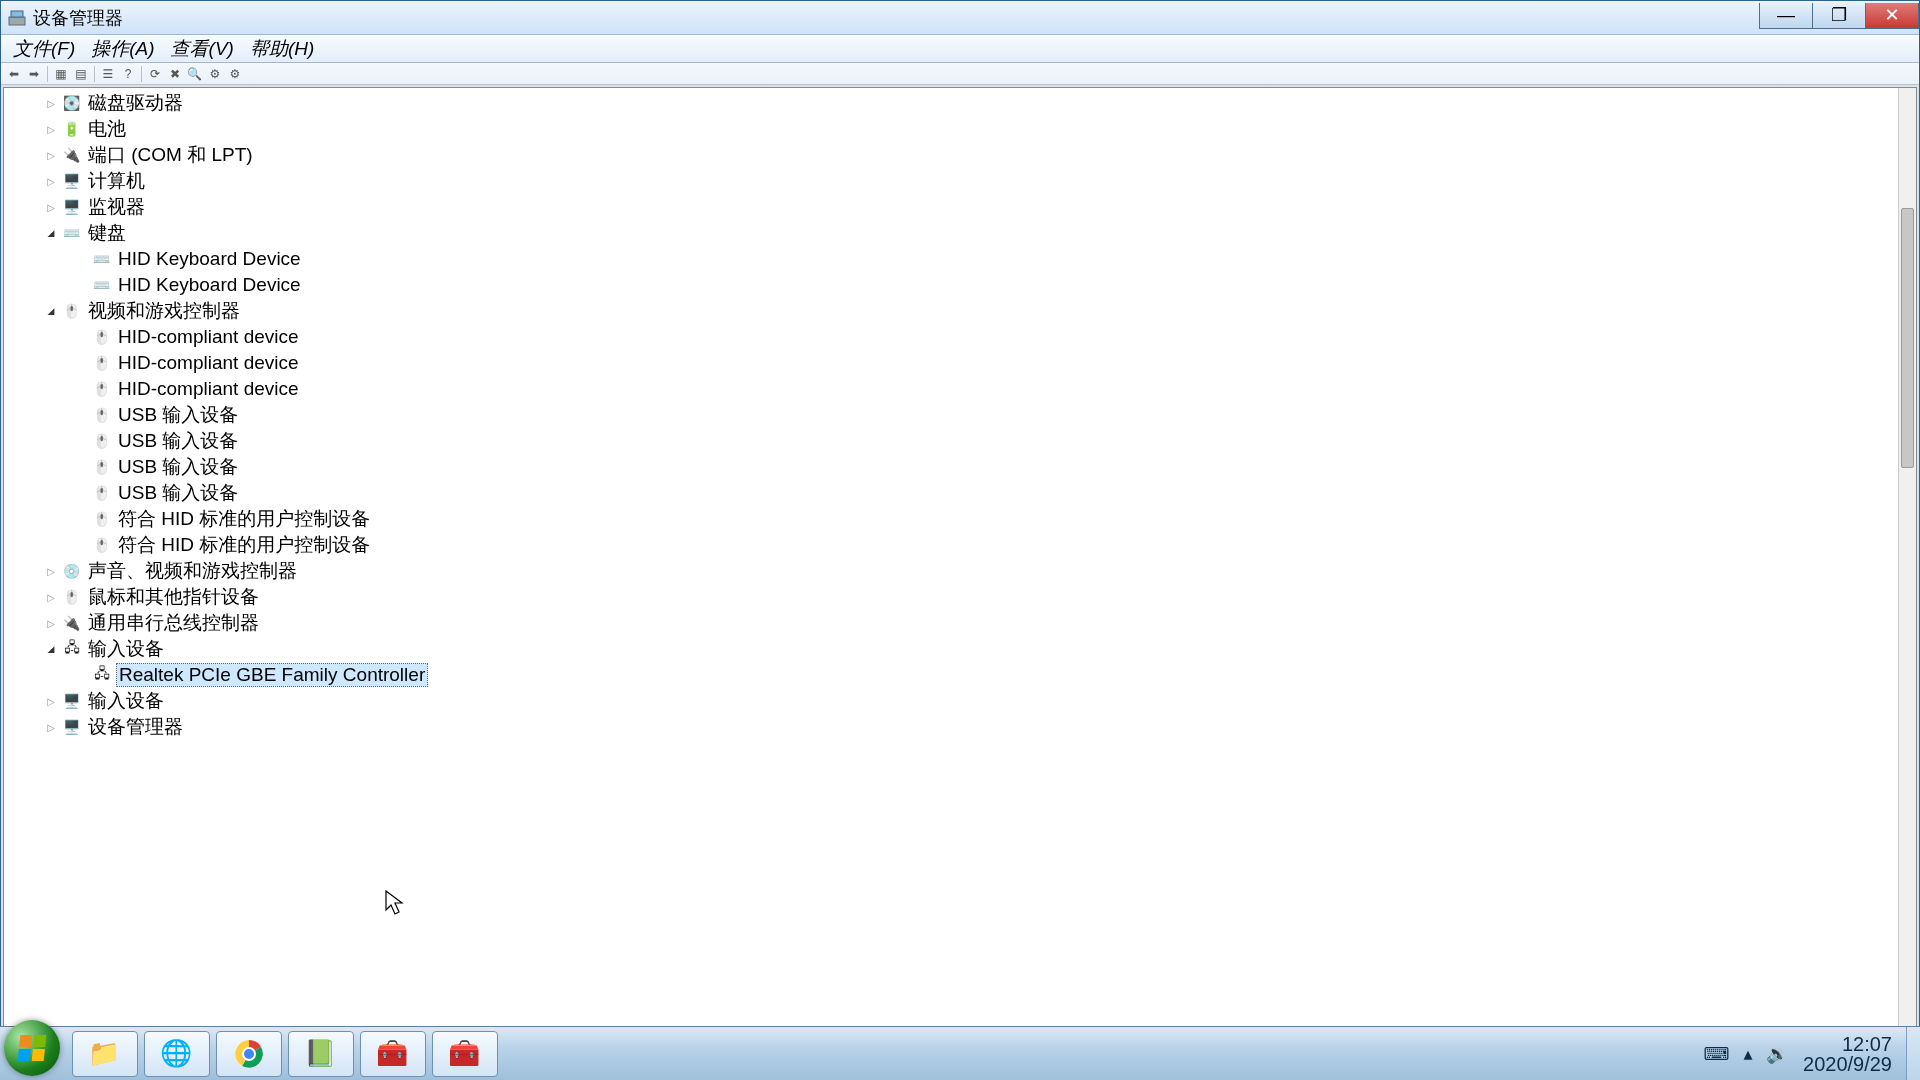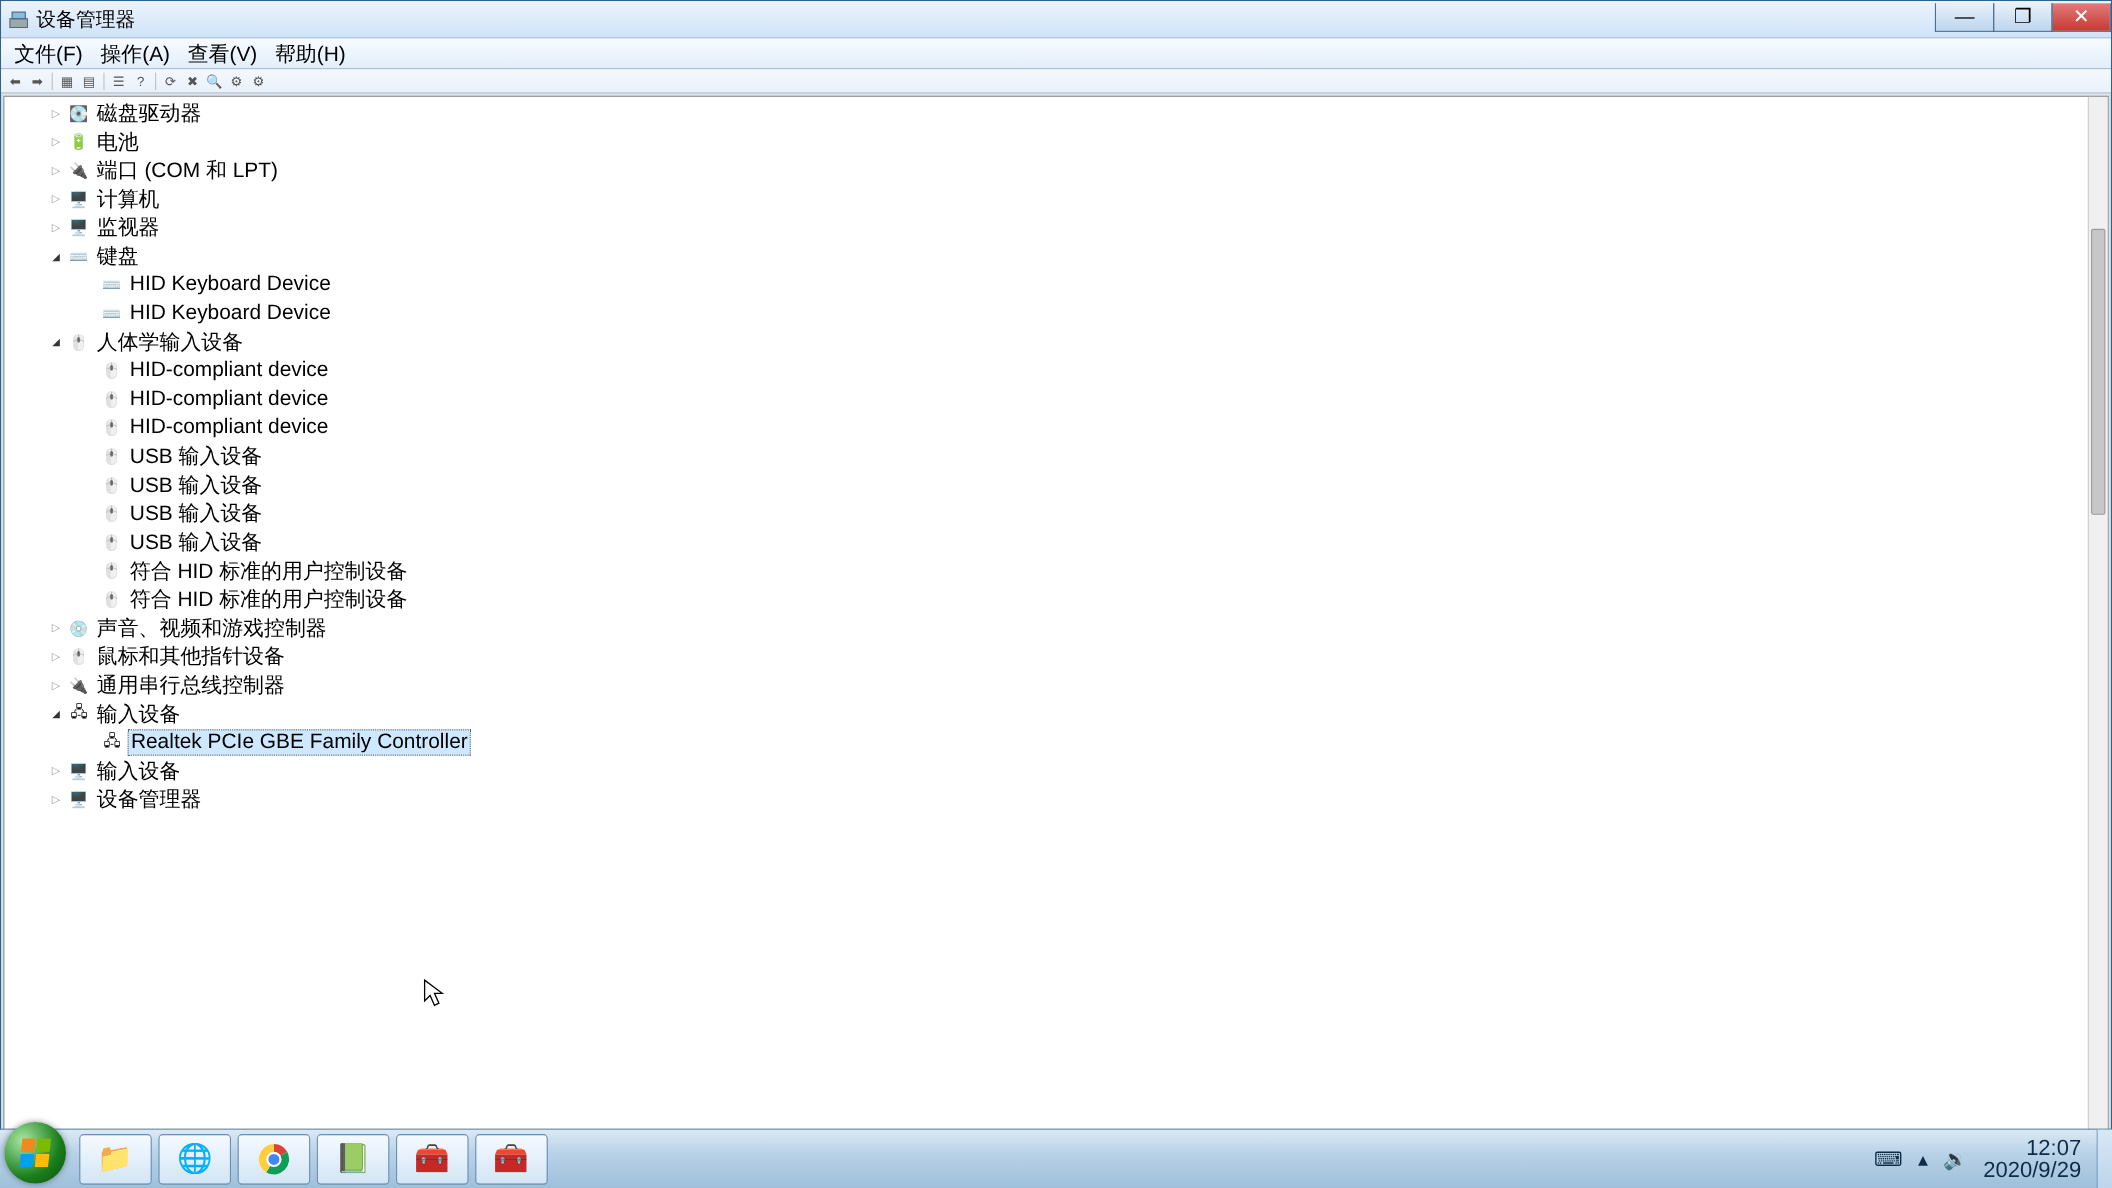--- a/index.html
+++ b/index.html
@@ -11,21 +11,21 @@
   .titlebar .app-icon { width: 20px; height: 20px; margin-right: 6px; display:flex; align-items:center; justify-content:center; }
   .titlebar .title { font-size: 18px; color: #000; }
   .win-controls { margin-left: auto; display: flex; }
   .win-btn { width: 54px; height: 26px; margin-top: -4px; border: 1px solid #4b6e91; border-top: none; display:flex; align-items:center; justify-content:center; font-size:18px; cursor:default; }
   .win-min { background: linear-gradient(#e7f1fb,#bed6ee); }
   .win-max { background: linear-gradient(#e7f1fb,#bed6ee); margin-left:-1px; }
   .win-close { background: linear-gradient(#e07b7b,#c83a2f); color:#fff; margin-left:-1px; }
 
   
   .menubar { height: 28px; background: linear-gradient(#f6fbff,#e3eefb); border-bottom: 1px solid #a0b8d0; display:flex; align-items:center; padding-left:6px; font-size:19px; gap: 4px; }
-  .menu-item { padding: 2px 6px; cursor:default; }
+  .menu-item { padding: 2px 6px; cursor:default;font-style:italic; }
 
   
   .toolbar { height: 22px; background: linear-gradient(#f4f8fc,#e9f1fb); border-bottom:1px solid #c0c0c0; display:flex; align-items:center; padding-left:4px; gap:2px; }
   .tbtn { width:18px; height:18px; display:flex; align-items:center; justify-content:center; font-size:12px; color:#555; cursor:default; }
   .tsep { width:1px; height:16px; background:#c0c0c0; margin:0 2px; }
 
   
   .tree-container { flex:1; background:#fff; border:1px solid #888; margin:2px; position:relative; overflow:hidden; }
   .tree { position:absolute; left:0; right:18px; top:0; bottom:0; overflow:auto; padding-top:2px; }
   .scrollbar-vert { position:absolute; right:0; top:0; bottom:0; width:18px; background:#f0f0f0; border-left:1px solid #ccc; }
@@ -139,21 +139,21 @@
           <span class="label">HID Keyboard Device</span>
         </div>
         <div class="node" style="padding-left: 70px;">
           <span class="twisty none"></span>
           <span class="dev-icon">⌨️</span>
           <span class="label">HID Keyboard Device</span>
         </div>
         <div class="node" style="padding-left: 40px;">
           <span class="twisty expanded"></span>
           <span class="dev-icon">🖱️</span>
-          <span class="label">人体学输入设备</span>
+          <span class="label">视频和游戏控制器</span>
         </div>
         <div class="node" style="padding-left: 70px;">
           <span class="twisty none"></span>
           <span class="dev-icon">🖱️</span>
           <span class="label">HID-compliant device</span>
         </div>
         <div class="node" style="padding-left: 70px;">
           <span class="twisty none"></span>
           <span class="dev-icon">🖱️</span>
           <span class="label">HID-compliant device</span>

